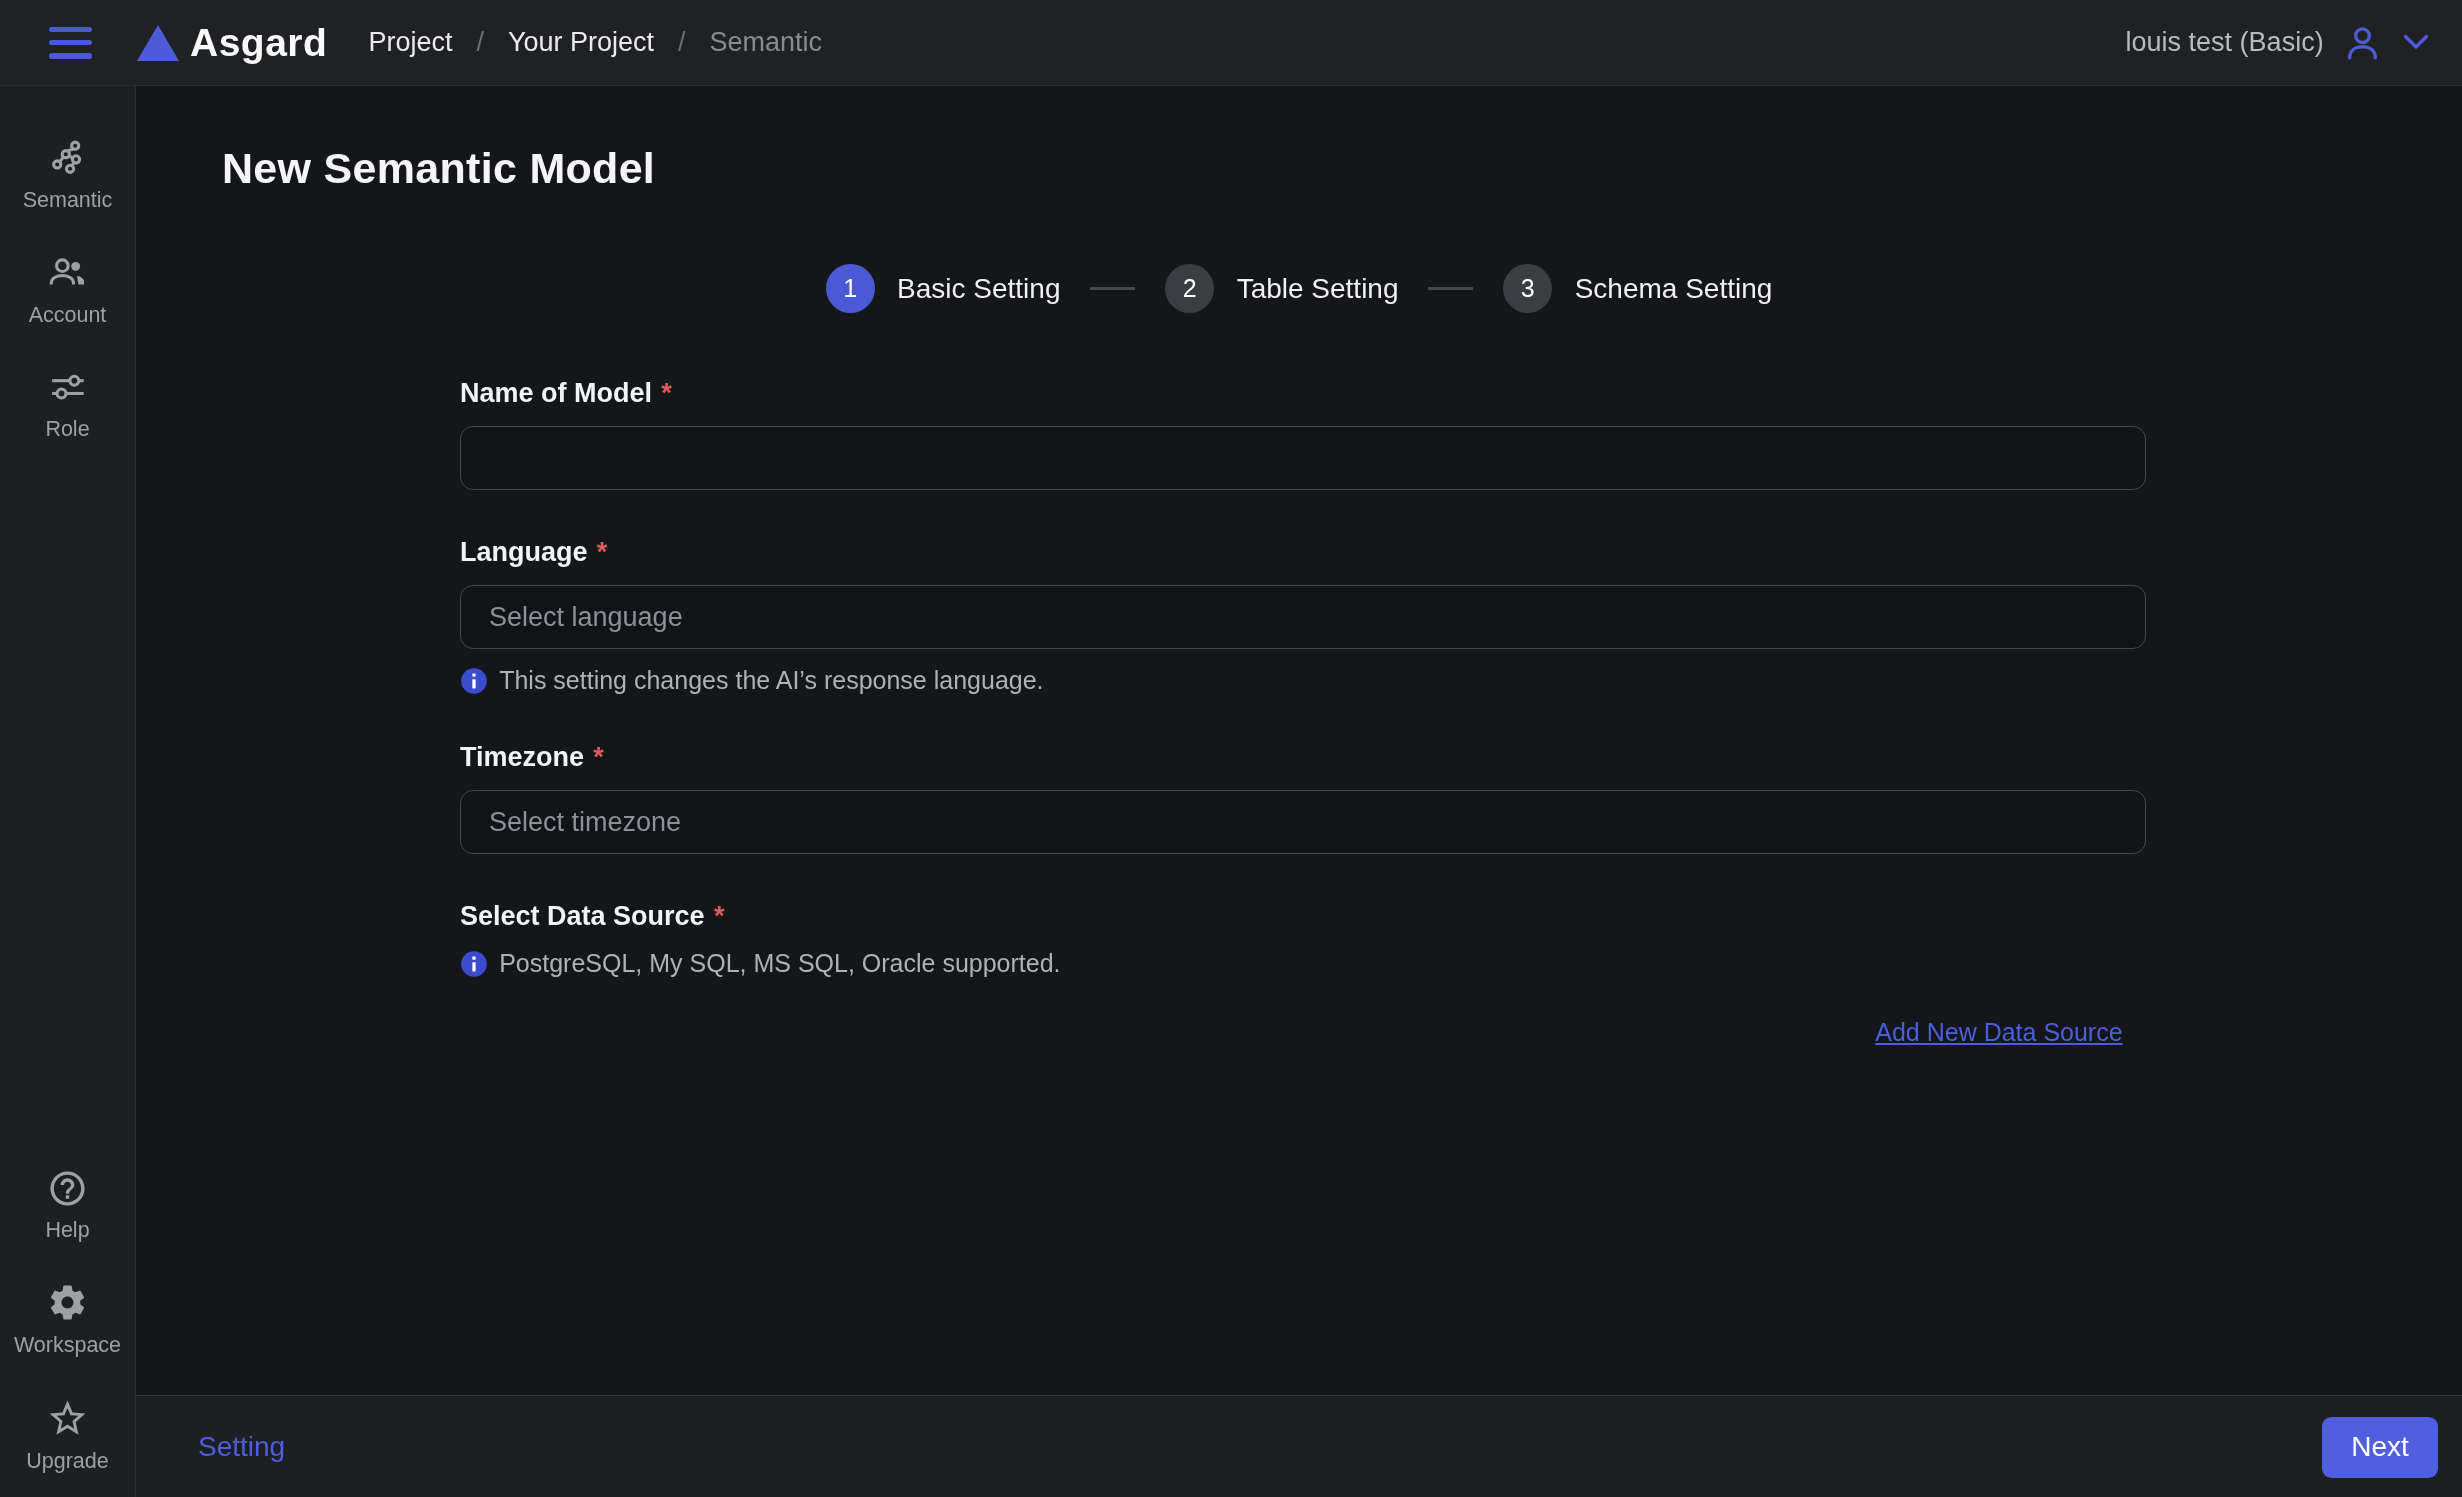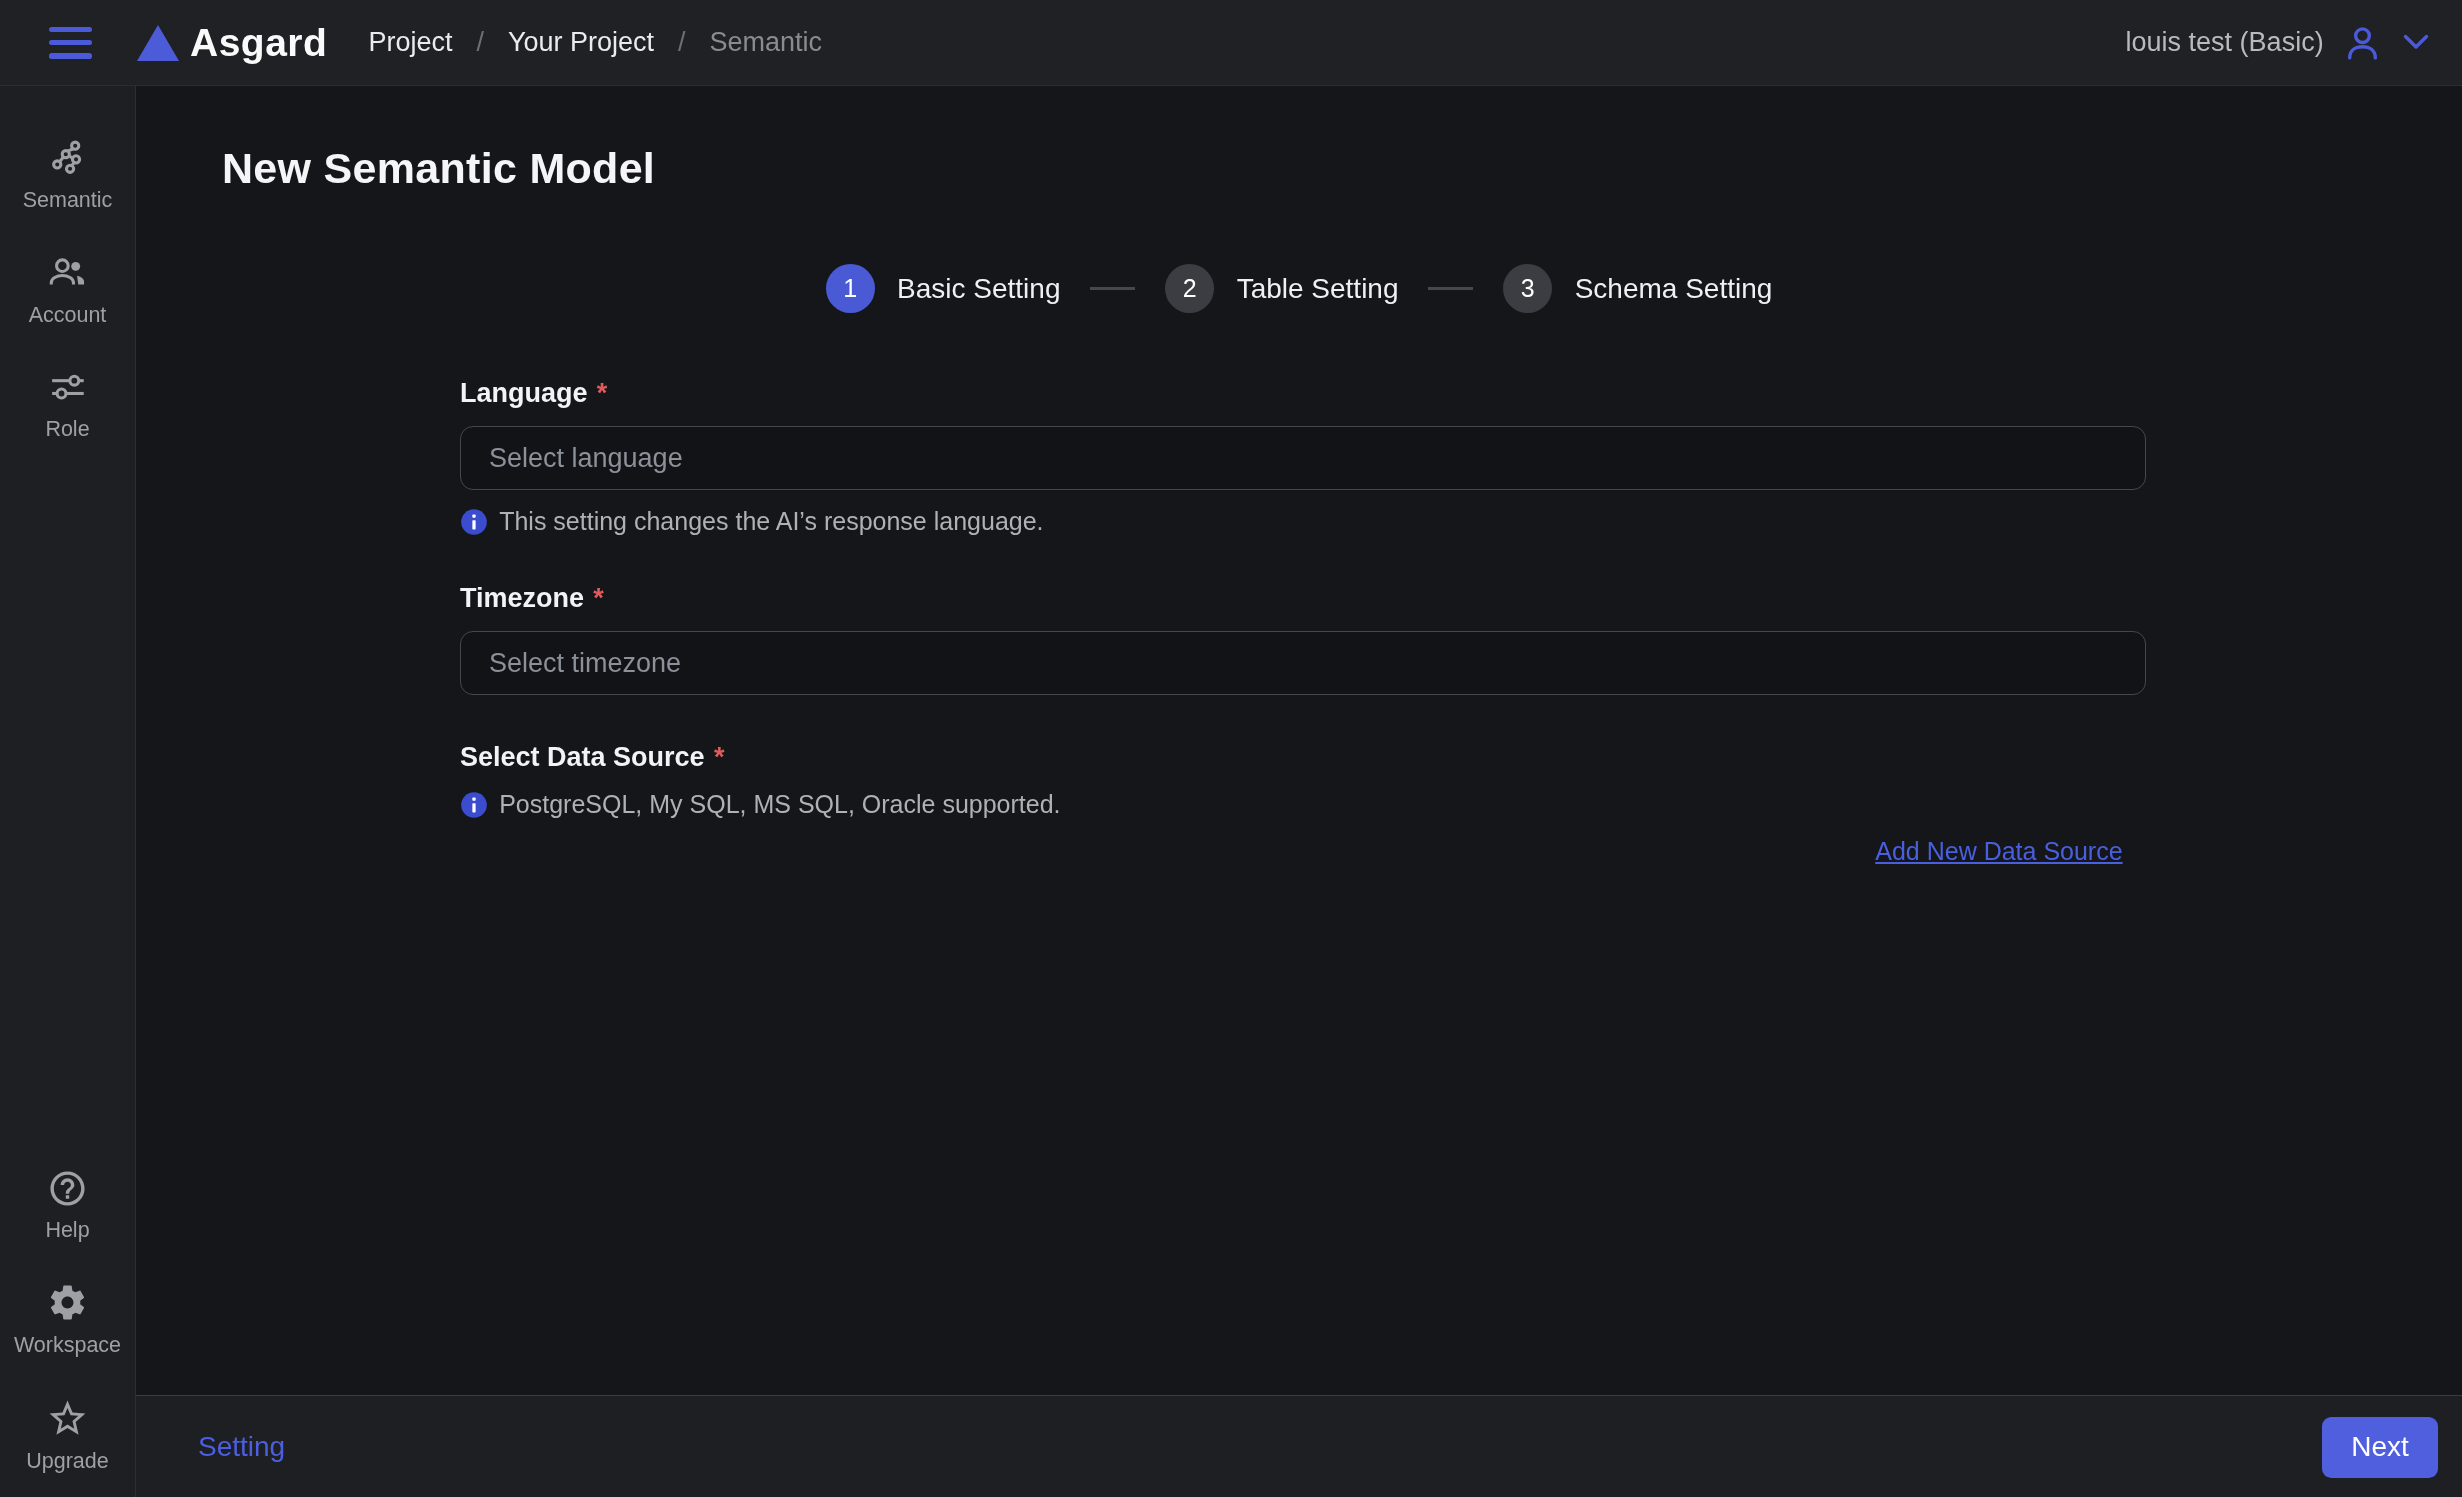--- a/index.html
+++ b/index.html
@@ -41,21 +41,21 @@
   .step-line { width:45px; height:2.8px; background:#47484d; margin:0 7.5px; }
 
   
   .form { width:1686px; margin:65px 0 0 324px; }
   .field { margin-bottom:47px; }
   .field-label { font-size:27px; font-weight:600; color:#f2f3f5; margin-bottom:17px; }
   .req { color:#e05b5b; margin-left:9.3px; font-size:27px; }
   .tinput { width:100%; height:64px; background:#121316; border:1.9px solid #46474d; border-radius:13px; color:#e8e8ea; font-size:27px; padding:0 28px; outline:none; }
   .tinput::placeholder { color:#8b9099; }
   .hint { display:flex; align-items:center; gap:11.2px; margin-top:17px; color:#b0b1b6; font-size:25px; }
-  .link-row { display:flex; justify-content:flex-end; margin-top:18px; padding-right:23.4px;text-align:center; }
+  .link-row { display:flex; justify-content:flex-end; margin-top:40px; padding-right:23.4px;text-align:center; }
   .add-link { color:#4a5fe0; font-size:25px; text-decoration:underline; cursor:pointer; }
 
   
   .footer { flex:0 0 103px; background:#1e1f23; border-top:0.9px solid #3a3b41; display:flex; align-items:center; padding:0 24px 0 62px; }
   .cancel-link { color:#4b5fe0; font-size:28px; cursor:pointer; }
   .next-btn { margin-left:auto; width:116px; height:61px; background:#4f5fdd; border:none; border-radius:9.3px; color:#fff; font-size:28px; font-family:"Liberation Sans", sans-serif; cursor:pointer; }
 
   svg { display:block; }
 </style>
 </head>
@@ -190,20 +190,26 @@
           </div>
           <div class="step-line"></div>
           <div class="step">
             <div class="step-circle">3</div>
             <div class="step-label">Schema Setting</div>
           </div>
         </div>
 
         <div class="form">
 
+          <div class="field">
+            <div class="field-label">
+              <span>Name of Model</span><span class="req">*</span>
+            </div>
+            <input class="tinput" type="text" value="" style="">
+          </div>
 
           <div class="field">
             <div class="field-label">
               <span>Language</span><span class="req">*</span>
             </div>
             <input class="tinput" type="text" placeholder="Select language" style="">
             <div class="hint">
               <span>
                 <svg width="28" height="28" viewBox="0 0 24 24">
                   <circle cx="12" cy="12" r="11" fill="#3c4ccf"></circle>

